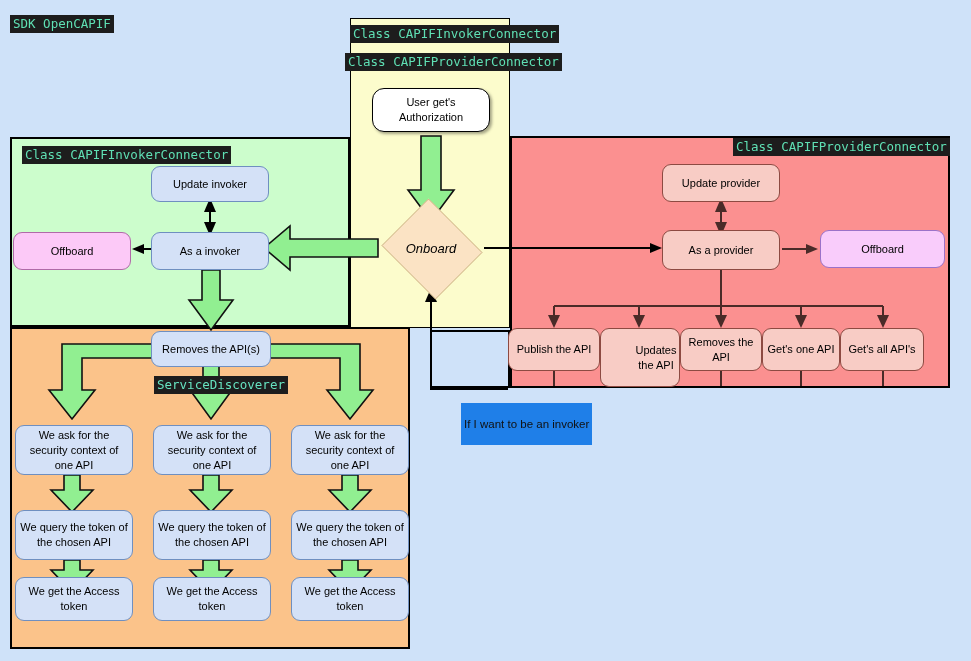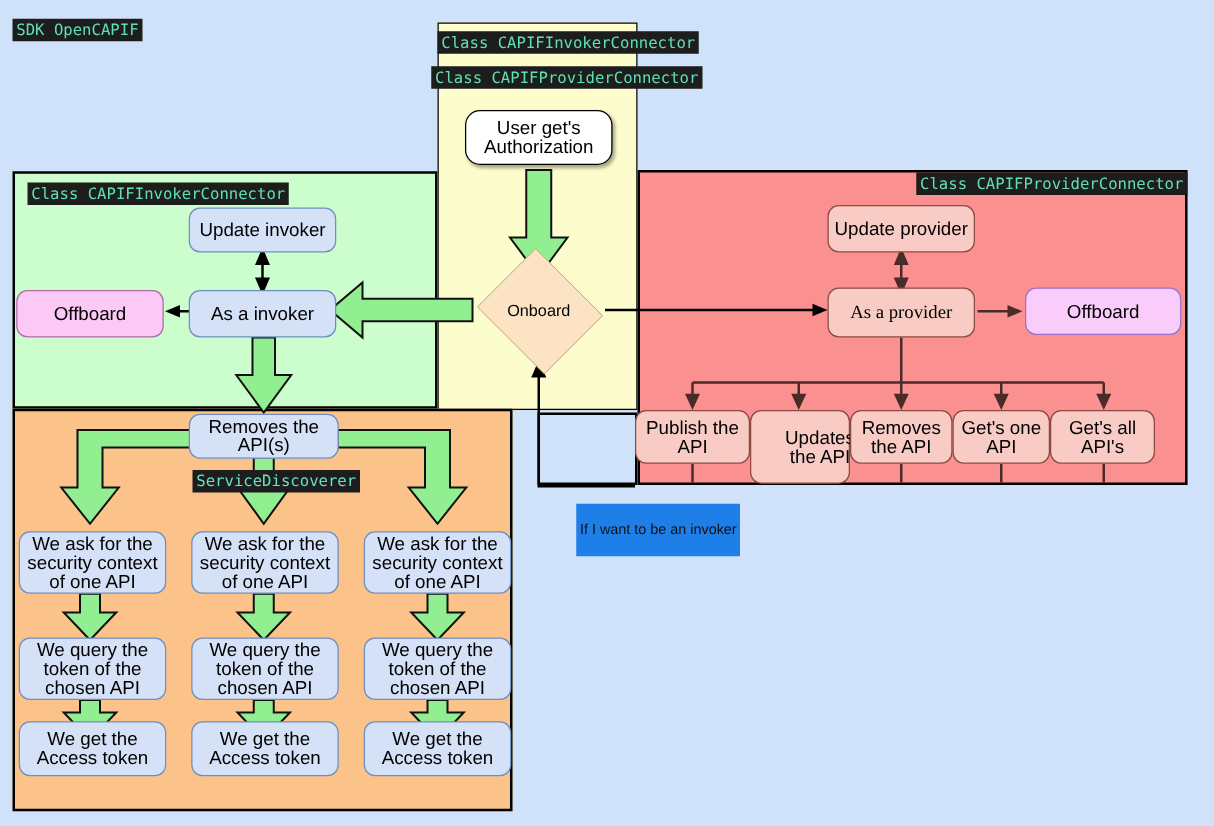--- a/index.html
+++ b/index.html
@@ -34,21 +34,21 @@
     background:#1f7fe8;color:#111;
     font-size:11.5px;line-height:14px;
     padding:14px 3px;white-space:nowrap;
   }
 
   .box{
     position:absolute;box-sizing:border-box;
     display:flex;align-items:center;justify-content:center;
     text-align:center;
     border-radius:9px;
-    font-size:15px;line-height:15px;
+    font-size:11px;line-height:15px;
     color:#000;
     padding:2px 4px;
   }
   .box-blue{background:#d4e1f7;border:1px solid #6f8fc0;}
   .box-pink{background:#fcc9f7;border:1px solid #b06aa8;}
   .box-lav{background:#f9ccfb;border:1px solid #9b72c9;}
   .box-salmon{background:#f8ccc5;border:1px solid #8d4a42;}
   .box-white{background:#fff;border:1.5px solid #000;border-radius:12px;
     box-shadow:2px 2px 3px rgba(0,0,0,.35);}
 
@@ -59,21 +59,21 @@
   .diamond .dshape{
     position:absolute;left:0;top:0;width:100%;height:100%;
     background:#fbe3c4;
     border:1px solid #b9a46a;
     transform:rotate(45deg) scale(.707);
     transform-origin:center;
   }
   .diamond .dtxt{
     position:absolute;left:0;top:0;width:100%;height:100%;
     display:flex;align-items:center;justify-content:center;
-    font-size:13px;color:#000;
+    font-size:13px;color:#000;font-style:italic;
   }
 
   svg.ov{position:absolute;left:0;top:0;width:971px;height:661px;pointer-events:none;}
   .ga{fill:#91ef91;stroke:#111;stroke-width:1.6;}
   .bl{stroke:#000;fill:none;stroke-width:2;}
   .dk{stroke:#4a2b28;fill:none;stroke-width:2;}
 </style>
 </head>
 <body>
 
@@ -188,21 +188,21 @@
   <div class="box box-blue" style="left:153px;top:425px;width:118px;height:50px;">We ask for the security context of one API</div>
   <div class="box box-blue" style="left:153px;top:510px;width:118px;height:50px;">We query the token of the chosen API</div>
   <div class="box box-blue" style="left:153px;top:577px;width:118px;height:44px;">We get the Access token</div>
 
   <div class="box box-blue" style="left:291px;top:425px;width:118px;height:50px;">We ask for the security context of one API</div>
   <div class="box box-blue" style="left:291px;top:510px;width:118px;height:50px;">We query the token of the chosen API</div>
   <div class="box box-blue" style="left:291px;top:577px;width:118px;height:44px;">We get the Access token</div>
 
   <div class="box box-salmon" style="left:662px;top:164px;width:118px;height:38px;">Update provider</div>
 
-  <div class="box box-salmon" style="left:662px;top:230px;width:118px;height:40px;font-family:Liberation Serif, serif;">As a provider</div>
+  <div class="box box-salmon" style="left:662px;top:230px;width:118px;height:40px;">As a provider</div>
 
   <div class="box box-lav" style="left:820px;top:230px;width:125px;height:38px;">Offboard</div>
 
   <div class="box box-salmon" style="left:508px;top:328px;width:92px;height:43px;">Publish the API</div>
   <div class="box box-salmon" style="left:600px;top:328px;width:80px;height:59px;padding-left:36px;">Updates the API</div>
   <div class="box box-salmon" style="left:680px;top:328px;width:82px;height:43px;">Removes the API</div>
   <div class="box box-salmon" style="left:762px;top:328px;width:78px;height:43px;">Get's one API</div>
   <div class="box box-salmon" style="left:840px;top:328px;width:84px;height:43px;">Get's all API's</div>
 
 </div>

